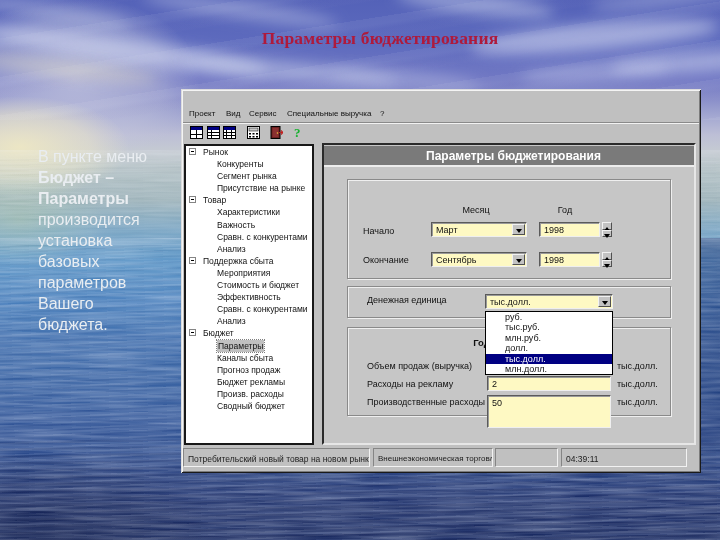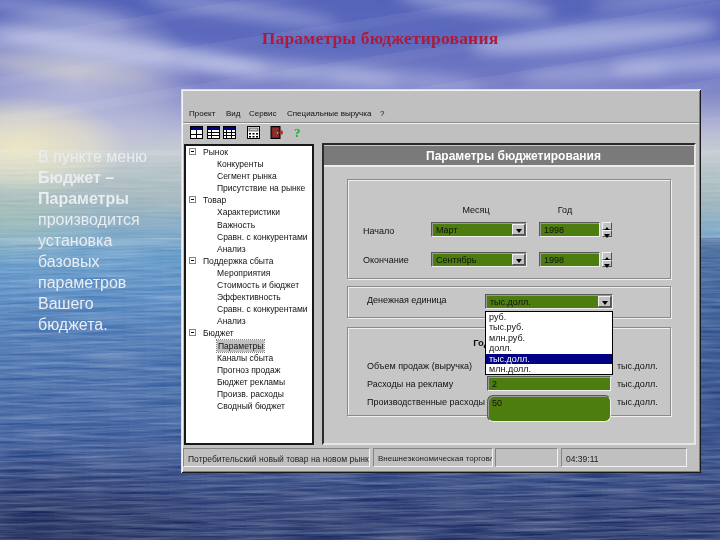--- a/index.html
+++ b/index.html
@@ -66,32 +66,32 @@
 
 #rp{left:141px;top:54px;width:374px;height:302px;background:#c6c6c6;
 border-top:2px solid #2a2a2a;border-left:2px solid #2a2a2a;border-right:2px solid #e6e6e6;border-bottom:2px solid #e6e6e6;}
 #rphead{left:0px;top:1px;width:370px;height:21px;background:#7a7a7a;color:#fff;font-weight:bold;font-size:12px;text-align:center;text-indent:9px;line-height:21px;border-bottom:2px solid #ededed;}
 .gb{border:1px solid #8a8a8a;box-shadow:1px 1px 0 #efefef, inset 1px 1px 0 #efefef;}
 #g1{left:23px;top:34px;width:324px;height:100px;}
 #g2{left:23px;top:141px;width:324px;height:32px;}
 #g3{left:23px;top:182px;width:324px;height:89px;}
 .gtitle{width:100%;text-align:center;font-weight:bold;font-size:9.5px;color:#111;}
 .lbl{font-size:9px;color:#111;white-space:nowrap;}
-.field{background:#4d7c0f;border:1px solid;border-color:#5a5a5a #efefef #efefef #5a5a5a;box-shadow:inset 1px 1px 0 #9a9a9a;font-size:9px;color:#111;}
+.field{background:#fef9c3;border:1px solid;border-color:#5a5a5a #efefef #efefef #5a5a5a;box-shadow:inset 1px 1px 0 #9a9a9a;font-size:9px;color:#111;}
 .field .v{position:absolute;left:4px;top:2px;}
 .cbtn{position:absolute;right:1px;top:1px;width:13px;bottom:1px;background:#c3c3c3;border:1px solid;border-color:#f2f2f2 #505050 #505050 #f2f2f2;}
 .cbtn:after{content:"";position:absolute;left:3px;top:4px;border:3px solid transparent;border-top:4px solid #000;}
 .spinb{position:absolute;width:10px;height:7.5px;background:#c3c3c3;border:1px solid;border-color:#f2f2f2 #505050 #505050 #f2f2f2;}
 .spinb:after{content:"";position:absolute;left:1px;border:3px solid transparent;}
 .sup:after{top:1px;border-bottom:4px solid #000;}
 .sdn:after{top:3px;border-top:4px solid #000;}
 
 
 #ddl{left:161px;top:166px;width:128px;height:64px;background:#fff;border:1px solid #000;font-size:9px;color:#111;z-index:30;}
-#ddl div{position:relative;height:10.4px;line-height:10.4px;padding-left:3px;white-space:nowrap;}
+#ddl div{position:relative;height:10.4px;line-height:10.4px;padding-left:19px;white-space:nowrap;}
 #ddl .hl{background:#000082;color:#fff;}
 
 
 .sb{top:359px;height:19px;background:#c0c0c0;border:1px solid;border-color:#858585 #f2f2f2 #f2f2f2 #858585;font-size:8.5px;color:#222;white-space:nowrap;overflow:hidden;}
 .sb span{position:absolute;left:4px;top:5px;}
 #sb1{left:2px;width:187px;}
 #sb2{left:192px;width:120px;}
 #sb3{left:314px;width:63px;}
 #sb4{left:380px;width:126px;}
 </style></head>
@@ -264,21 +264,21 @@
         <div class="gtitle" style="top:9px;transform:translateX(13px);">Годовые показатели</div>
         <div class="lbl" style="left:19px;top:33px;">Объем продаж (выручка)</div>
         <div class="field" style="left:139px;top:29px;width:124px;height:15px;"></div>
         <div class="lbl" style="left:269px;top:33px;">тыс.долл.</div>
         <div class="lbl" style="left:19px;top:51px;">Расходы на рекламу</div>
         <div class="field" style="left:139px;top:48px;width:124px;height:15px;">
             <span class="v" style="top:1.5px;">2</span>
           </div>
         <div class="lbl" style="left:269px;top:51px;">тыс.долл.</div>
         <div class="lbl" style="left:19px;top:69px;">Производственные расходы</div>
-        <div class="field" style="left:139px;top:67px;width:124px;height:27px;border-radius:6px;">
+        <div class="field" style="left:139px;top:67px;width:124px;height:33px;">
             <span class="v" style="top:1.5px;">50</span>
           </div>
         <div class="lbl" style="left:269px;top:69px;">тыс.долл.</div>
       </div>
       <div id="ddl">
         <div>руб.</div>
         <div>тыс.руб.</div>
         <div>млн.руб.</div>
         <div>долл.</div>
         <div class="hl">тыс.долл.</div>

